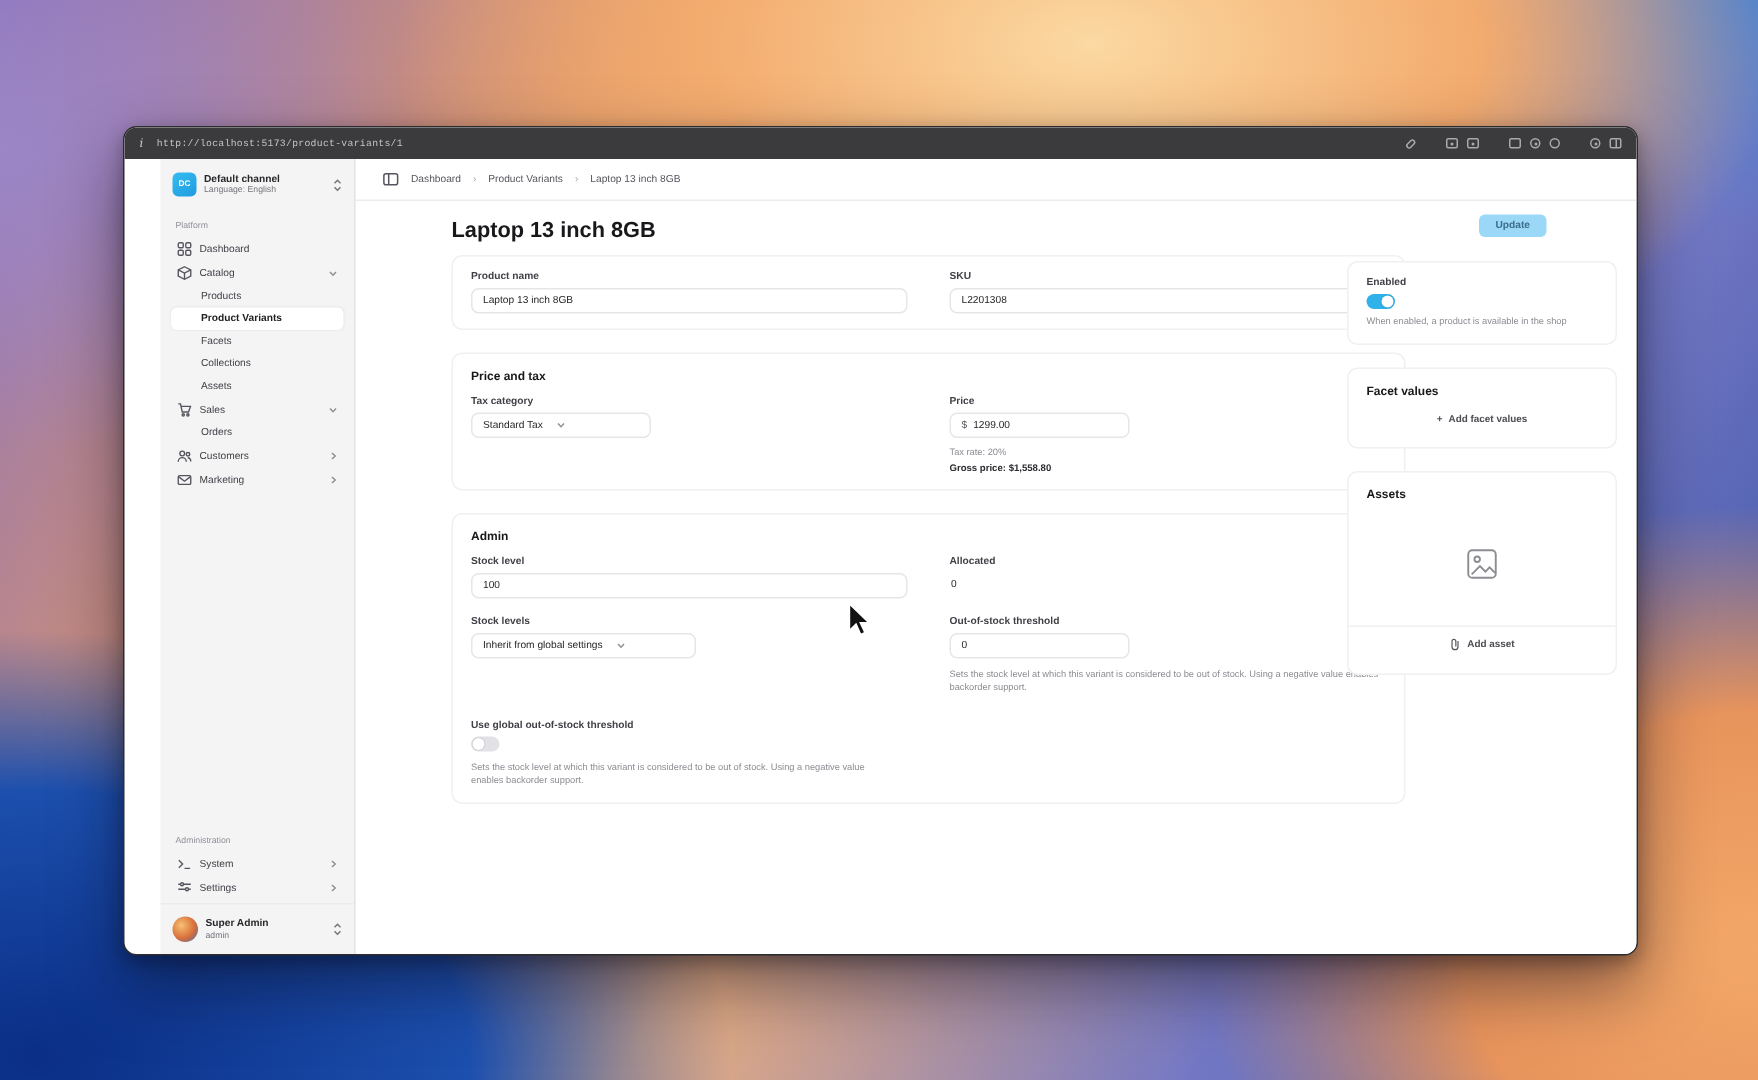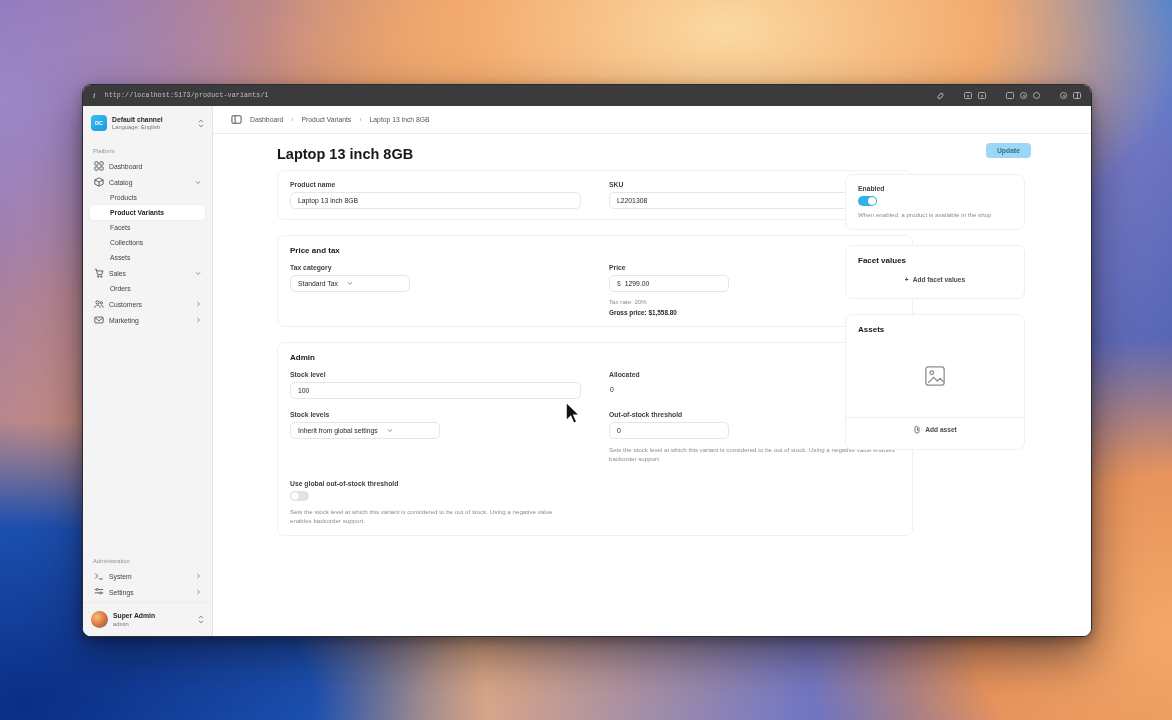--- a/index.html
+++ b/index.html
@@ -31,21 +31,21 @@
   .topbar .url { color:#c3c3c8; font-size:6.5px; letter-spacing:.2px; font-family:"Liberation Mono", monospace; }
   .topbar .ticons { margin-left:auto; display:flex; align-items:center; gap:6px; }
   .ti { width:8px; height:7px; border:1px solid #a9a9ae; border-radius:1.5px; position:relative; }
   .ti.round { border-radius:50%; width:7px; height:7px; }
   .ti.dot::after { content:""; position:absolute; left:2px; top:1.5px; width:2px; height:2px; border-radius:50%; background:#a9a9ae; }
   .ti.split::after { content:""; position:absolute; left:3px; top:0; bottom:0; width:1px; background:#a9a9ae; }
   .ti.tilt { transform:rotate(-45deg); width:7px; height:4px; border-radius:3px; }
   .gap1 { width:8px; }
 
   
-  .app { display:flex; height:calc(100% - 21px); background:#fff; }
+  .app { display:flex; height:calc(100% - 21px); background:#fff;margin-left:24px; }
 
   
   .sidebar { width:130px; background:#f4f4f5; border-right:1px solid #e4e4e7; display:flex; flex-direction:column; }
   .chan { display:flex; align-items:center; gap:5px; padding:9px 8px 8px 8px; }
   .chan-avatar { width:16px; height:16px; border-radius:4px; background:linear-gradient(145deg,#35bdf0,#1f9be0); color:#fff; font-size:5.5px; font-weight:bold; display:flex; align-items:center; justify-content:center; }
   .chan-name { font-size:6.8px; font-weight:bold; color:#27272a; line-height:1.25; }
   .chan-lang { font-size:5.8px; color:#74747c; }
   .updown { margin-left:auto; }
   .nav { padding:2px 7px; }
   .sec-label { font-size:5.8px; color:#909098; margin:7px 3px 4px 3px; }
@@ -64,21 +64,21 @@
   .main { flex:1; position:relative; display:flex; flex-direction:column; }
   .crumbbar { height:28px; border-bottom:1px solid #ececee; display:flex; align-items:center; gap:8px; padding:0 18px; }
   .crumb { font-size:6.8px; color:#55555e; }
   .crumb-sep { font-size:6.8px; color:#a7a7ae; }
   .content { position:relative; flex:1; }
 
   .page-title { position:absolute; left:64px; top:12px; font-size:14.5px; font-weight:bold; color:#18181b; }
   .update-btn { position:absolute; right:60px; top:9px; background:#9bd7f7; color:#3c6e8d; font-size:6.8px; font-weight:bold; border:none; border-radius:4px; padding:4px 11px; }
 
   .col-left { position:absolute; left:64px; top:36px; width:636px; }
-  .col-right { position:absolute; left:632px; top:40px; width:180px; }
+  .col-right { position:absolute; left:661px; top:40px; width:180px; }
 
   .card { border:1px solid #f0f0f2; border-radius:7px; padding:10px 12px; margin-bottom:15px; background:#fff; }
   .grid2 { display:grid; grid-template-columns:1fr 1fr; column-gap:28px; row-gap:12px; }
   .fld-label { font-size:6.8px; font-weight:bold; color:#3f3f46; margin-bottom:4px; }
   .inp { border:1px solid #e6e6e9; border-radius:5px; height:17px; display:flex; align-items:center; padding:0 7px; font-size:6.8px; color:#27272a; background:#fff; }
   .inp.w-half { width:120px; }
   .sel { justify-content:flex-start; gap:5px; }
   .sel .chev { margin-left:4px; }
   .sect-title { font-size:8px; font-weight:bold; color:#18181b; margin-bottom:9px; }
   .muted { font-size:6.2px; color:#8c8c93; }

